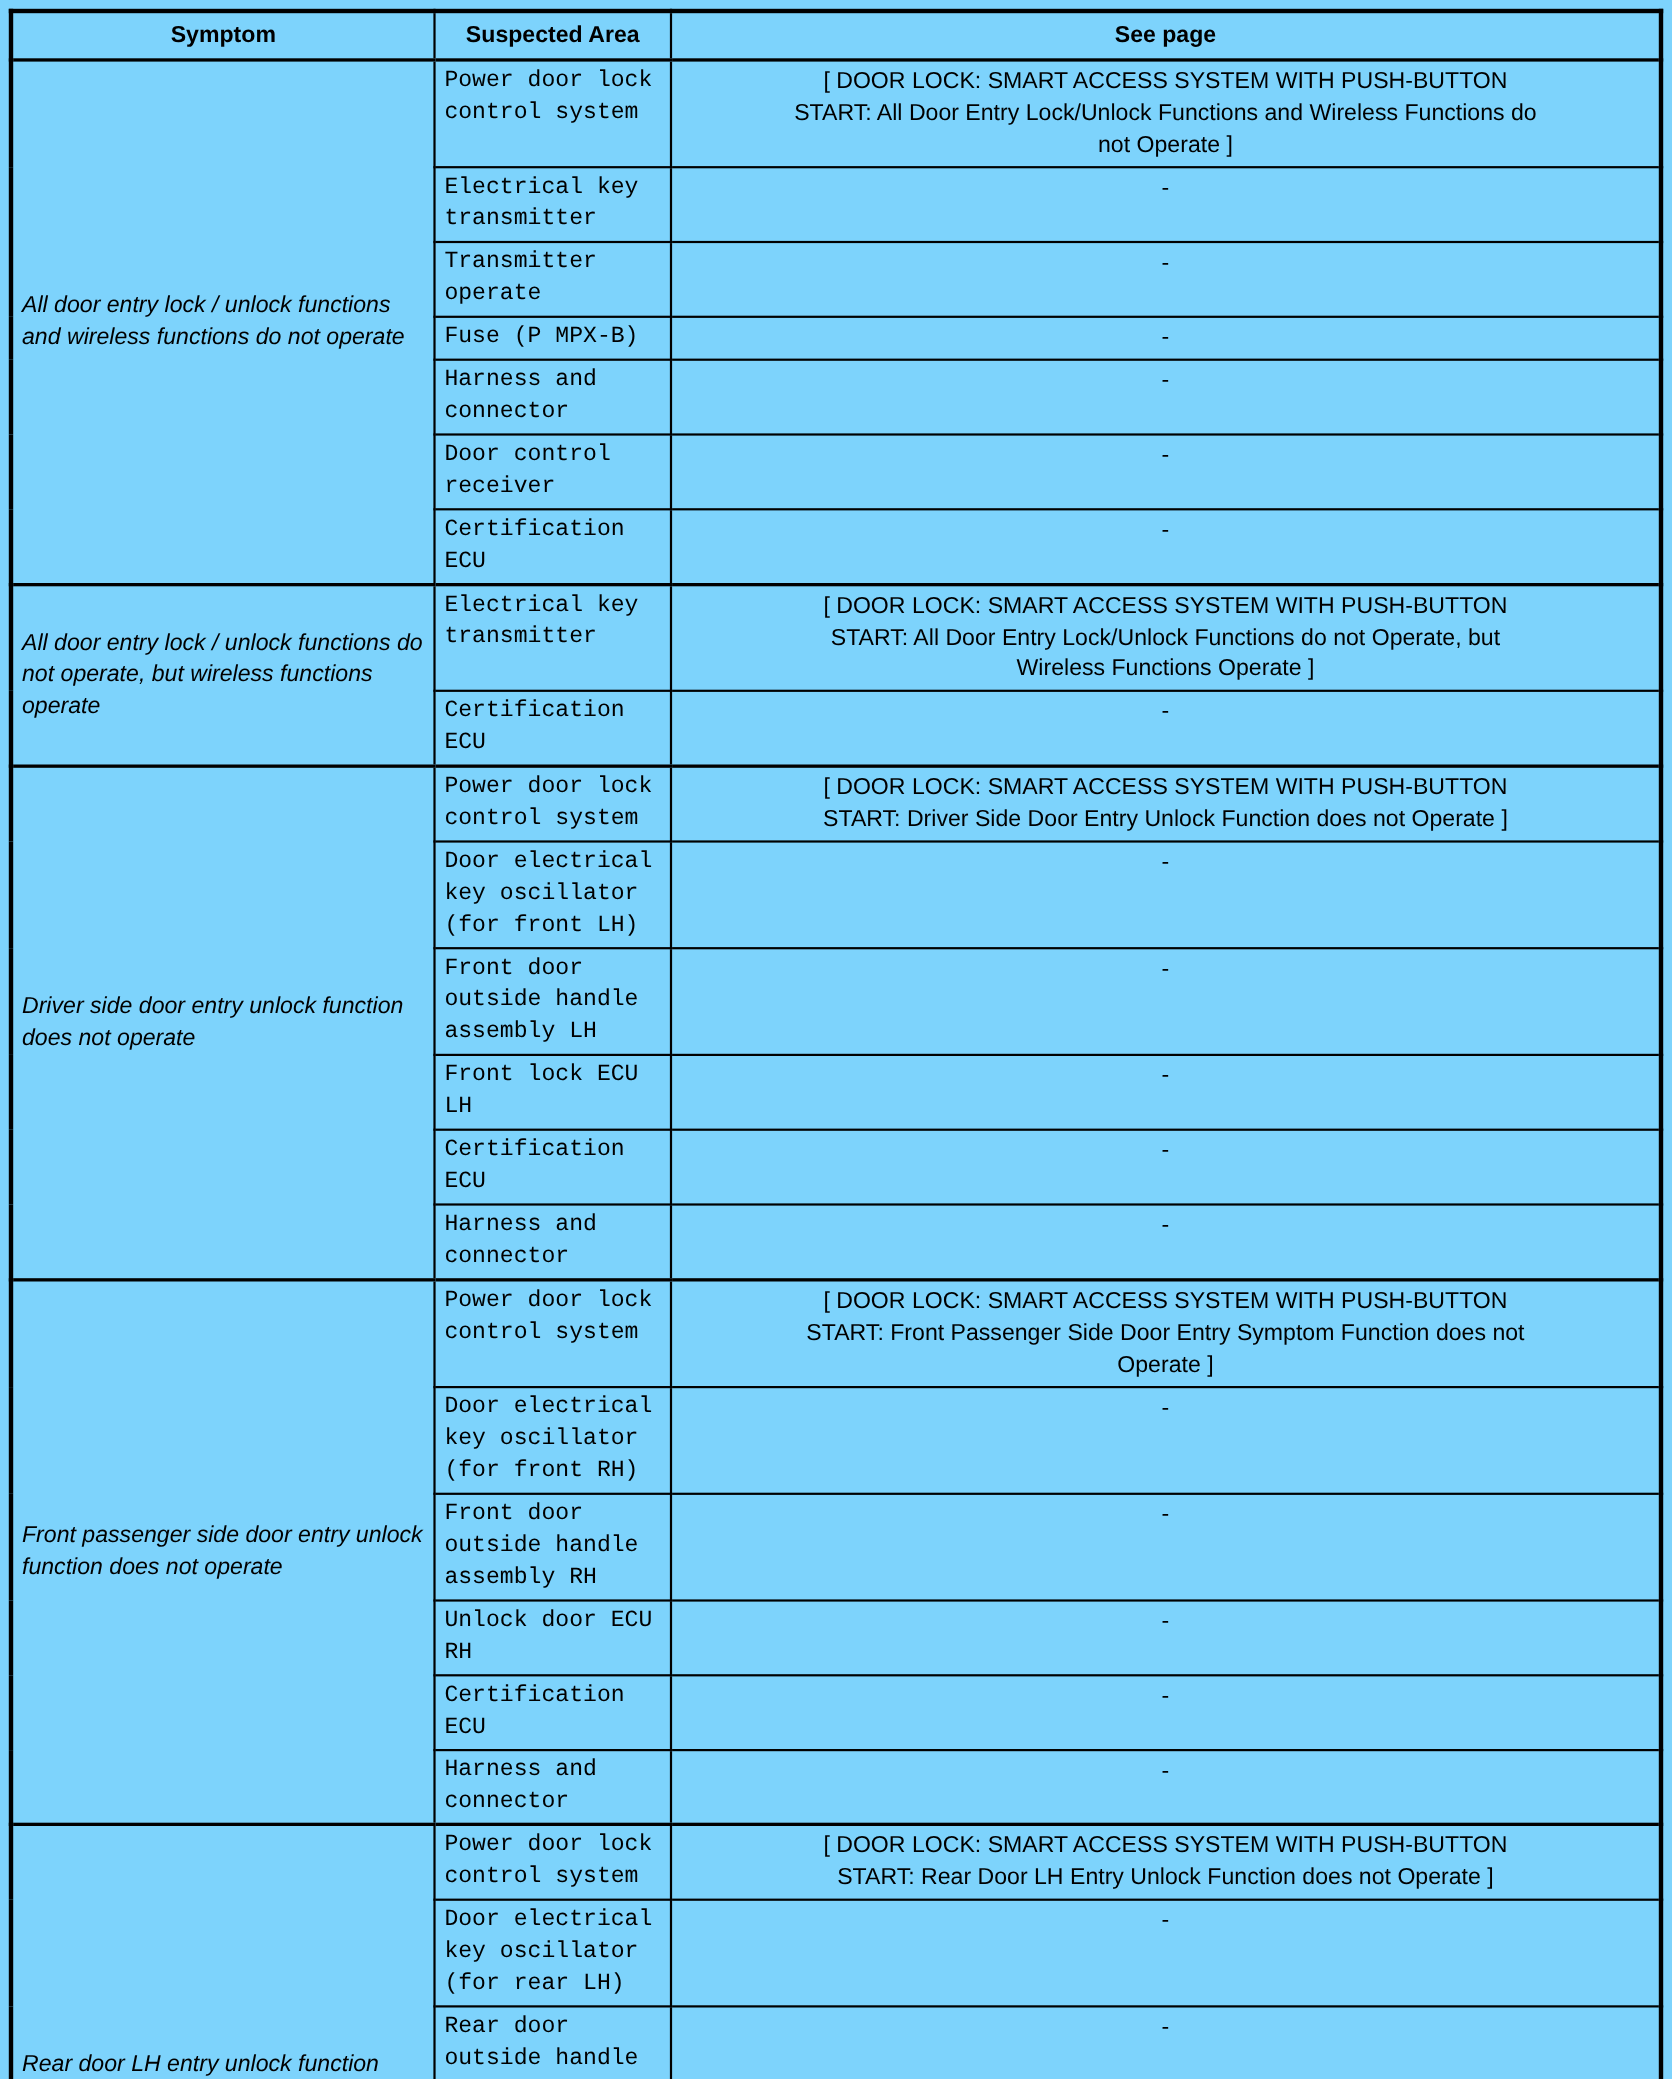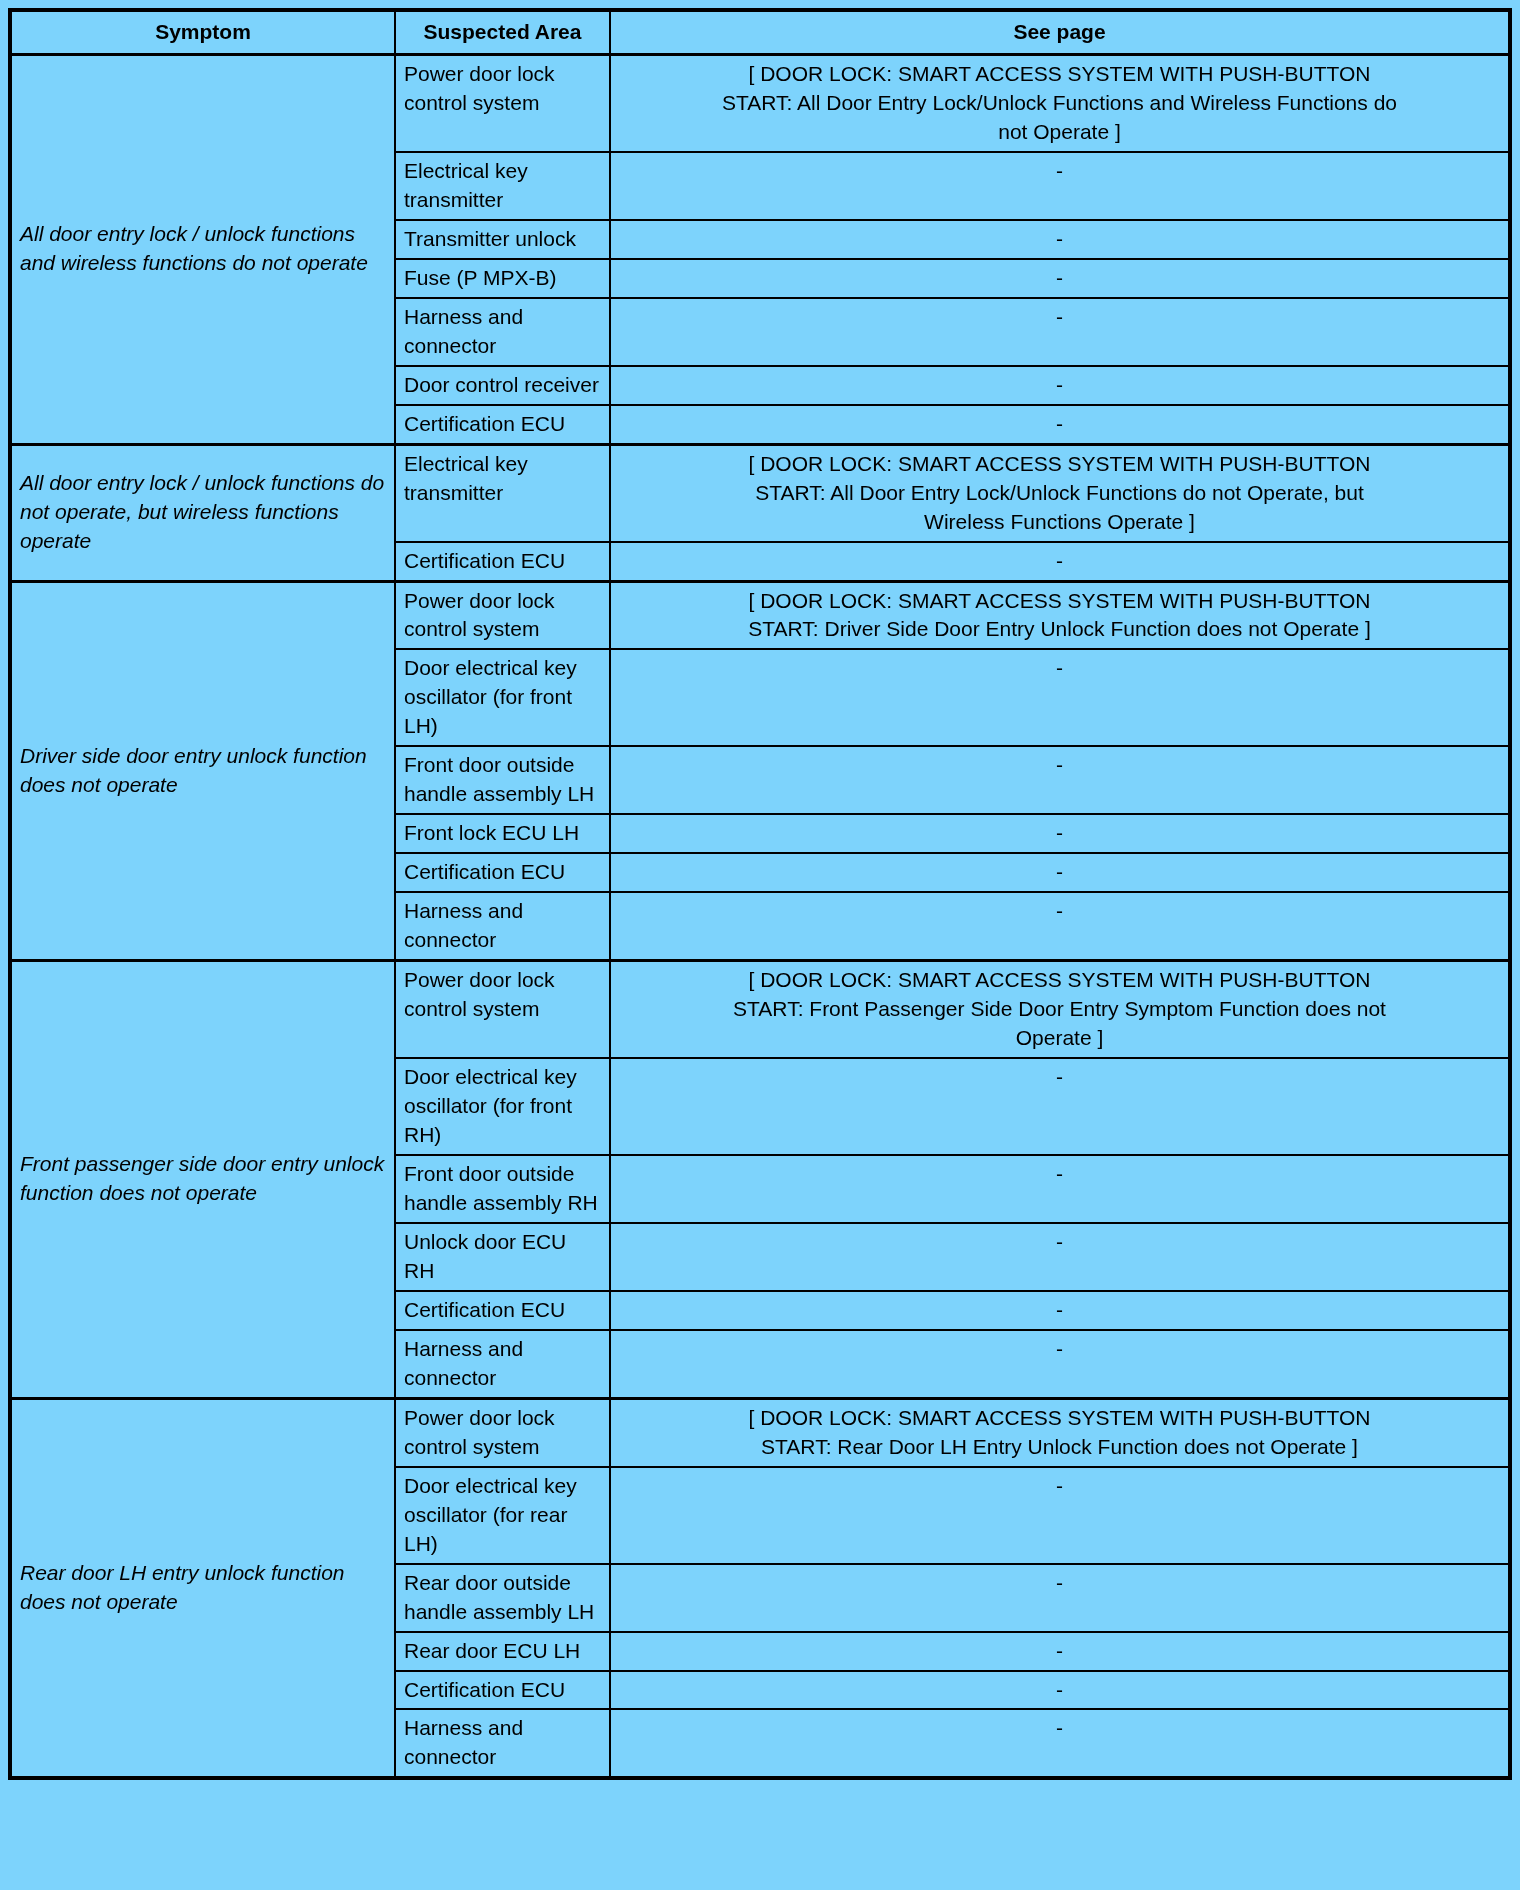--- a/index.html
+++ b/index.html
@@ -41,20 +41,21 @@
     border-bottom:3px solid #000;
   }
   td.symptom-cell{
     vertical-align:middle;
     text-align:left;
     font-style:italic;
   }
   td.area-cell{
     vertical-align:top;
     text-align:left;
+    font-family:Liberation Mono, monospace;
   }
   td.page-cell{
     vertical-align:top;
     text-align:center;
   }
   td.page-cell .page-ref{
     font-weight:normal;
     display:inline-block;
     max-width:690px;
     text-align:center;
@@ -84,21 +85,21 @@
         <tr class="group-start">
           <td class="symptom-cell" rowspan="7">All door entry lock / unlock functions and wireless functions do not operate</td>
           <td class="area-cell">Power door lock control system</td>
           <td class="page-cell"><span class="page-ref">[ DOOR LOCK: SMART ACCESS SYSTEM WITH PUSH-BUTTON START: All Door Entry Lock/Unlock Functions and Wireless Functions do not Operate ]</span></td>
         </tr>
         <tr>
           <td class="area-cell">Electrical key transmitter</td>
           <td class="page-cell"><span class="page-dash">-</span></td>
         </tr>
         <tr>
-          <td class="area-cell">Transmitter unlock</td>
+          <td class="area-cell">Transmitter operate</td>
           <td class="page-cell"><span class="page-dash">-</span></td>
         </tr>
         <tr>
           <td class="area-cell">Fuse (P MPX-B)</td>
           <td class="page-cell"><span class="page-dash">-</span></td>
         </tr>
         <tr>
           <td class="area-cell">Harness and connector</td>
           <td class="page-cell"><span class="page-dash">-</span></td>
         </tr>

